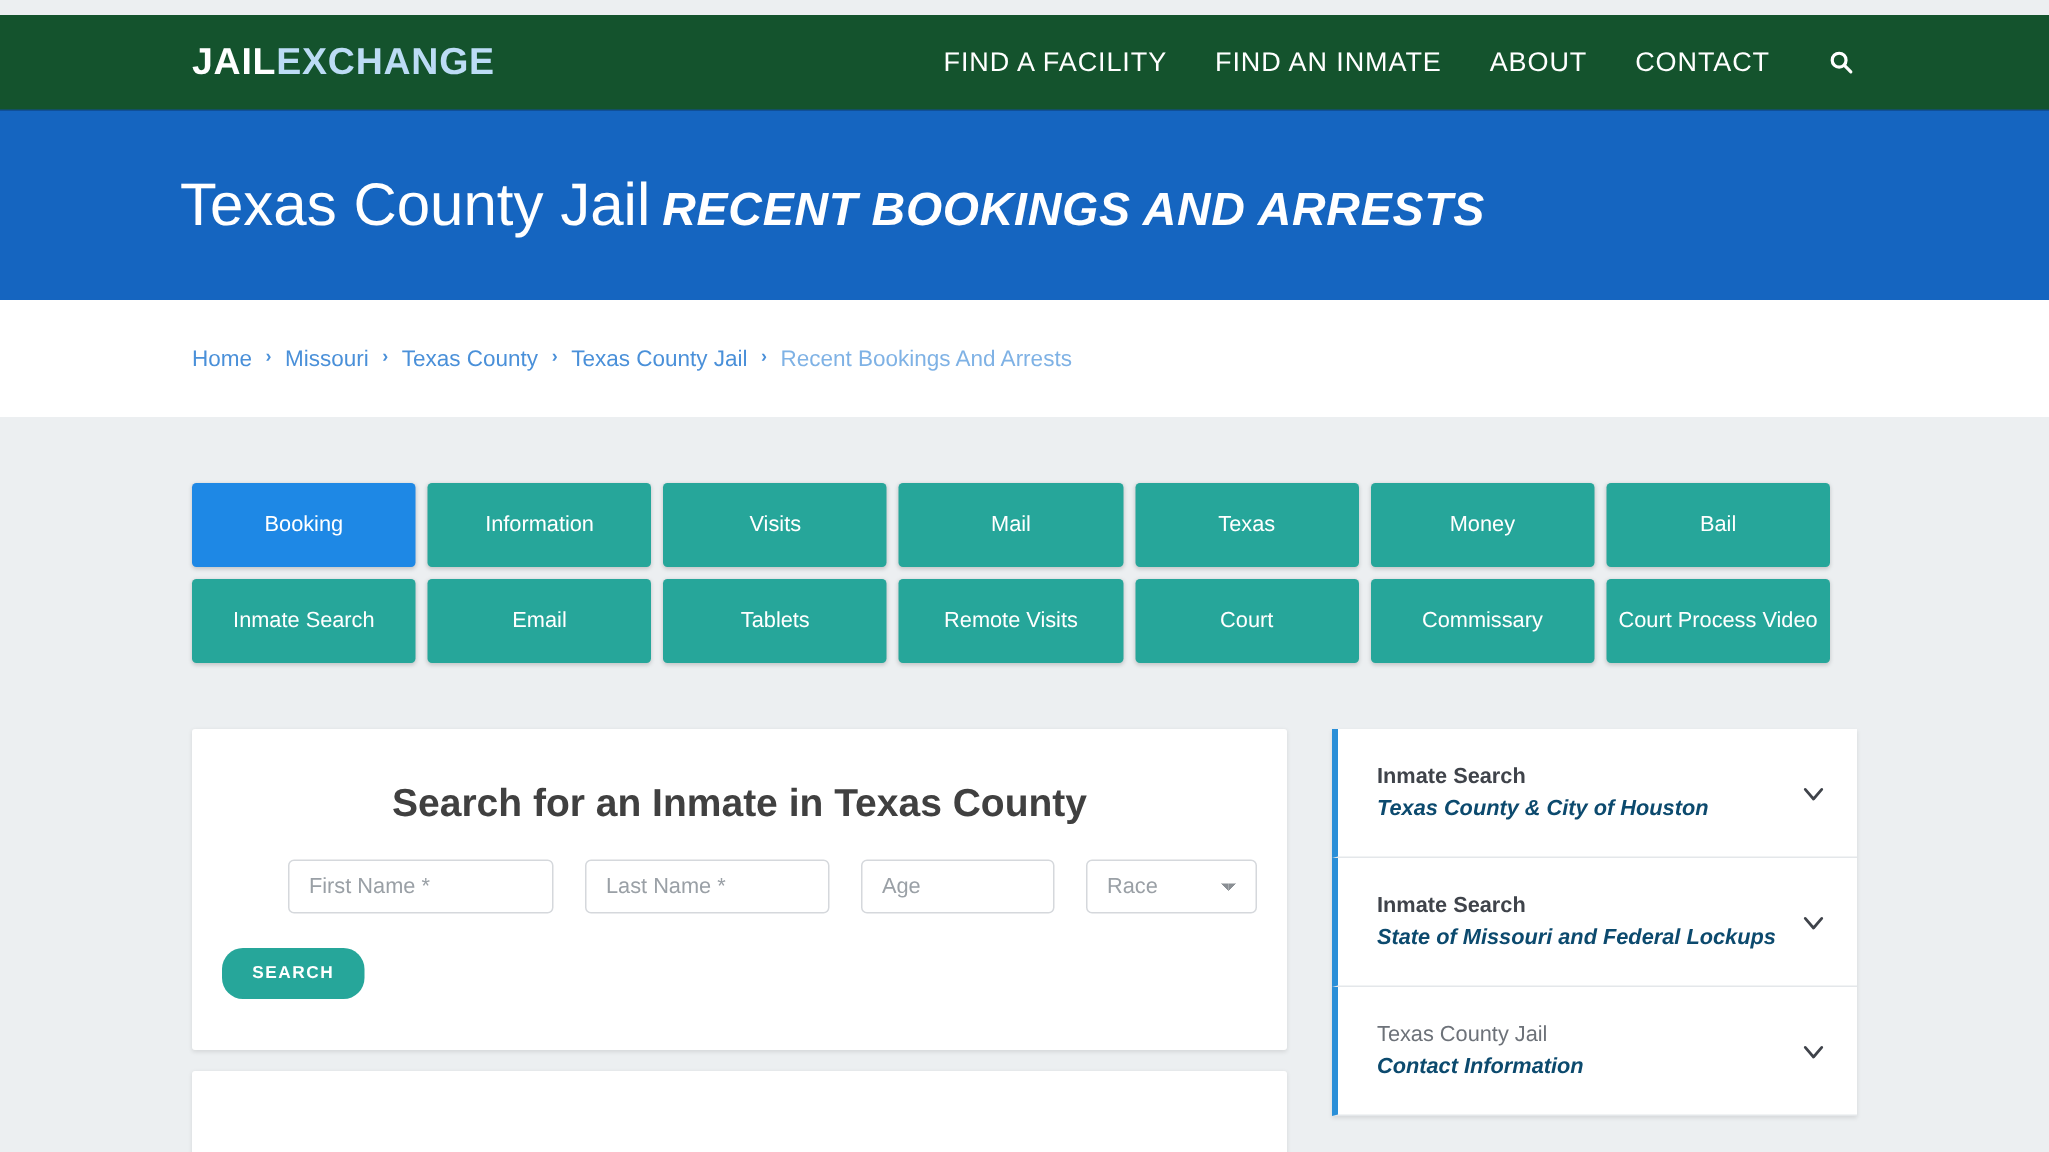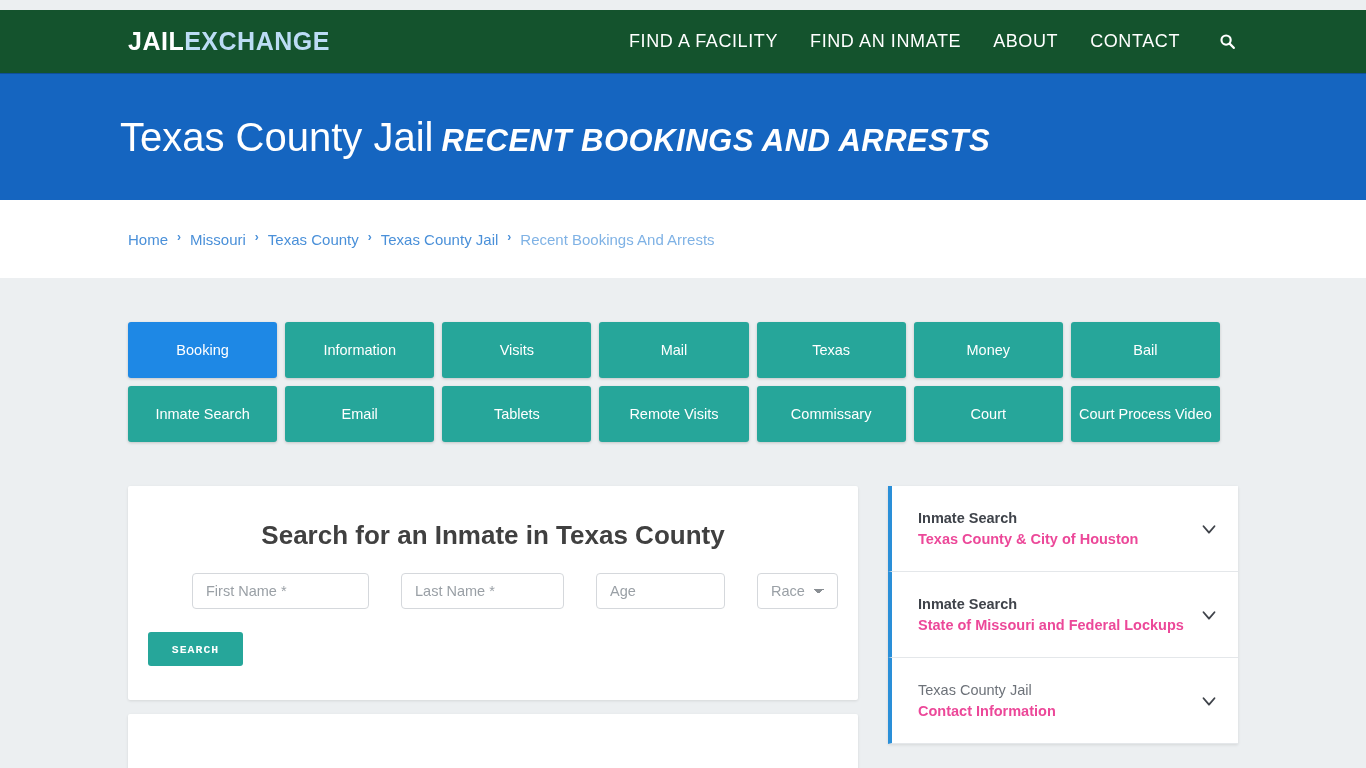--- a/index.html
+++ b/index.html
@@ -147,21 +147,21 @@
   }
 
   .searchcard { padding: 24px 20px 34px 20px; }
   .searchcard h2 {
     margin: 10px 0 22px 0;
     text-align: center;
     font-size: 26px;
     color: #404040;
     font-weight: bold;
   }
-  .fields { display: flex; gap: 32px; padding-left: 44px; }
+  .fields { display: flex; gap: 21px; padding-left: 44px; }
   .fld {
     height: 36px;
     border: 1px solid #d5d8dc;
     border-radius: 4px;
     background: #fff;
     font-size: 14.5px;
     color: #9aa0a6;
     padding: 0 13px;
     font-family: "Liberation Sans", sans-serif;
     outline: none;
@@ -180,45 +180,45 @@
     background-position: calc(100% - 18px) 15px, calc(100% - 13px) 15px;
     background-size: 5px 5px, 5px 5px;
     background-repeat: no-repeat;
   }
   .searchbtn2 {
     margin-top: 23px;
     width: 95px; height: 34px;
     background: #26a69a;
     color: #fff;
     border: none;
-    border-radius: 3px;
+    border-radius: 14px;
     font-size: 11.5px;
     font-weight: bold;
     letter-spacing: 1px;
     cursor: pointer;
-    font-family: Liberation Mono, monospace;
+    font-family: Liberation Sans, sans-serif;
   }
 
   .faqcard { margin-top: 14px; padding: 30px 24px 24px 24px; height: 120px; overflow: hidden; }
 
   
   .acc { background: #ffffff; box-shadow: 0 1px 3px rgba(0,0,0,.10); }
   .accitem {
     border-left: 4px solid #2a8fd8;
     border-bottom: 1px solid #e4e7ea;
     display: flex;
     align-items: center;
     padding: 18px 18px 18px 26px;
     cursor: pointer;
     min-height: 86px;
   }
   .acctext { flex: 1; font-size: 14.5px; line-height: 1.42; }
   .acctext .l1 { color: #3f434a; font-weight: bold; }
   .acctext .l1.light { color: #6d7279; font-weight: normal; }
-  .acctext .l2 { color: #ec4899; font-weight: bold; }
+  .acctext .l2 { color: #0c4a6e; font-weight: bold; font-style: italic; }
   .chev { width: 22px; height: 22px; flex: 0 0 22px; margin-left: 12px; }
 </style>
 </head>
 <body>
 
 <div class="topbar">
   <div class="logo">
     <span class="p1">JAIL</span><span class="p2">EXCHANGE</span>
   </div>
   <nav class="nav">
@@ -265,22 +265,22 @@
       <div class="tab">Mail</div>
       <div class="tab">Texas</div>
       <div class="tab">Money</div>
       <div class="tab">Bail</div>
     </div>
     <div class="tabrow">
       <div class="tab">Inmate Search</div>
       <div class="tab">Email</div>
       <div class="tab">Tablets</div>
       <div class="tab">Remote Visits</div>
+      <div class="tab">Court</div>
       <div class="tab">Commissary</div>
-      <div class="tab">Court</div>
       <div class="tab">Court Process Video</div>
     </div>
   </div>
 
   <div class="cols">
 
     <div class="colmain">
 
       <div class="card searchcard">
         <h2>Search for an Inmate in Texas County</h2>

